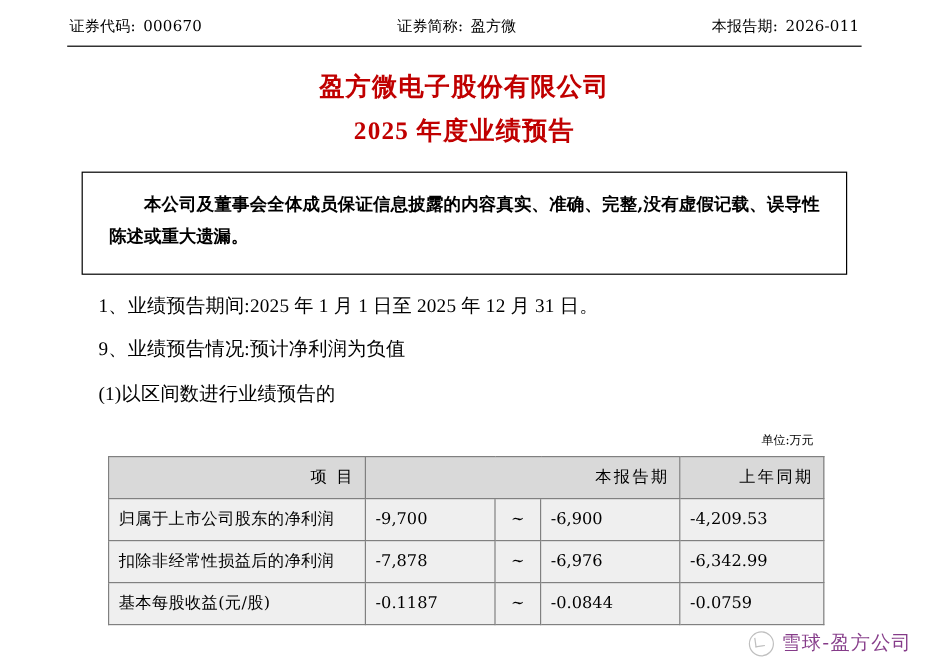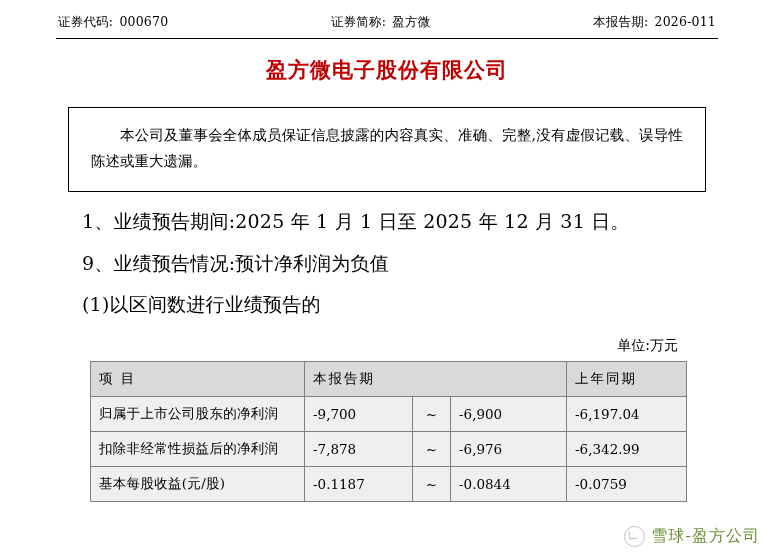--- a/index.html
+++ b/index.html
@@ -48,78 +48,80 @@
   .title-block {
     text-align: center;
     margin-top: 17px;
   }
   .title-main, .title-sub {
     color: #c00000;
     font-weight: bold;
     font-size: 21px;
     letter-spacing: 1px;
     line-height: 1.55;
-    font-family: Liberation Mono, monospace;
+    font-family: Liberation Serif, serif;
   }
   .title-sub { margin-top: 4px; }
 
   
   .notice-box {
     margin: 18px 12px 0 12px;
     border: 1px solid #000;
     padding: 14px 22px 16px 22px;
     font-size: 14.5px;
     line-height: 1.85;
     text-align: justify;
+    font-weight: bold;
   }
   .notice-box p { margin: 0; text-indent: 2em; }
 
   
   .section-heading {
     margin: 26px 0 0 26px;
     font-size: 16px;
     font-weight: bold;
     letter-spacing: 1px;
   }
 
   
   .body-p {
     margin: 14px 0 0 26px;
-    font-size: 19px;
+    font-size: 16px;
     line-height: 1.6;
     letter-spacing: 0.2px;
+    font-family: Liberation Serif, serif;
   }
   .body-p.tight { margin-top: 11px; }
 
   
   .unit-line {
     margin-top: 18px;
     text-align: right;
-    font-size: 14px;
+    font-size: 10px;
     padding-right: 40px;
   }
 
   
   table.fin {
     margin-top: 6px;
     border-collapse: collapse;
     width: 596px;
     margin-left: 34px;
     table-layout: fixed;
   }
   table.fin th, table.fin td {
     border: 1px solid #808080;
     font-size: 13.5px;
     height: 34px;
     padding: 0 8px;
     font-family: "DejaVu Serif", "Liberation Serif", serif;
   }
   table.fin thead th {
     background: #d9d9d9;
-    text-align: left;
+    text-align: right;
     font-weight: normal;
     letter-spacing: 2px;
   }
   table.fin tbody td {
     background: #efefef;
     margin-top: 40px;
   }
   td.item {
     text-align: left;
     letter-spacing: 0.3px;
@@ -140,21 +142,21 @@
   col.c-prev { width: 120px; }
 
   
   .watermark {
     position: absolute;
     right: 14px;
     bottom: 6px;
     display: flex;
     align-items: center;
     gap: 6px;
-    color: #4d7c0f;
+    color: #701a75;
     font-size: 16px;
     font-family: "DejaVu Sans", "Liberation Sans", sans-serif;
     letter-spacing: 1px;
     opacity: 0.85;
     pointer-events: none;
   }
   .watermark .wm-logo {
     width: 19px;
     height: 19px;
     border: 1.6px solid #b4b4b4;
@@ -187,20 +189,21 @@
     </div>
     <div class="header-cell">
       <span class="lbl">本报告期:</span>
       <span class="val">2026-011</span>
     </div>
   </div>
   <div class="header-rule"></div>
 
   <div class="title-block">
     <div class="title-main">盈方微电子股份有限公司</div>
+    <div class="title-sub">2025 年度业绩预告</div>
   </div>
 
   <div class="notice-box">
     <p>本公司及董事会全体成员保证信息披露的内容真实、准确、完整,没有虚假记载、误导性陈述或重大遗漏。</p>
   </div>
 
 
   <div class="body-p">1、业绩预告期间:2025 年 1 月 1 日至 2025 年 12 月 31 日。</div>
   <div class="body-p tight">9、业绩预告情况:预计净利润为负值</div>
   <div class="body-p tight">(1)以区间数进行业绩预告的</div>
@@ -221,21 +224,21 @@
         <th colspan="3">本报告期</th>
         <th>上年同期</th>
       </tr>
     </thead>
     <tbody>
       <tr>
         <td class="item">归属于上市公司股东的净利润</td>
         <td class="num">-9,700</td>
         <td class="tilde">~</td>
         <td class="num">-6,900</td>
-        <td class="num">-6,197.04</td>
+        <td class="num">-4,209.53</td>
       </tr>
       <tr>
         <td class="item">扣除非经常性损益后的净利润</td>
         <td class="num">-7,878</td>
         <td class="tilde">~</td>
         <td class="num">-6,976</td>
         <td class="num">-6,342.99</td>
       </tr>
       <tr>
         <td class="item">基本每股收益(元/股)</td>

